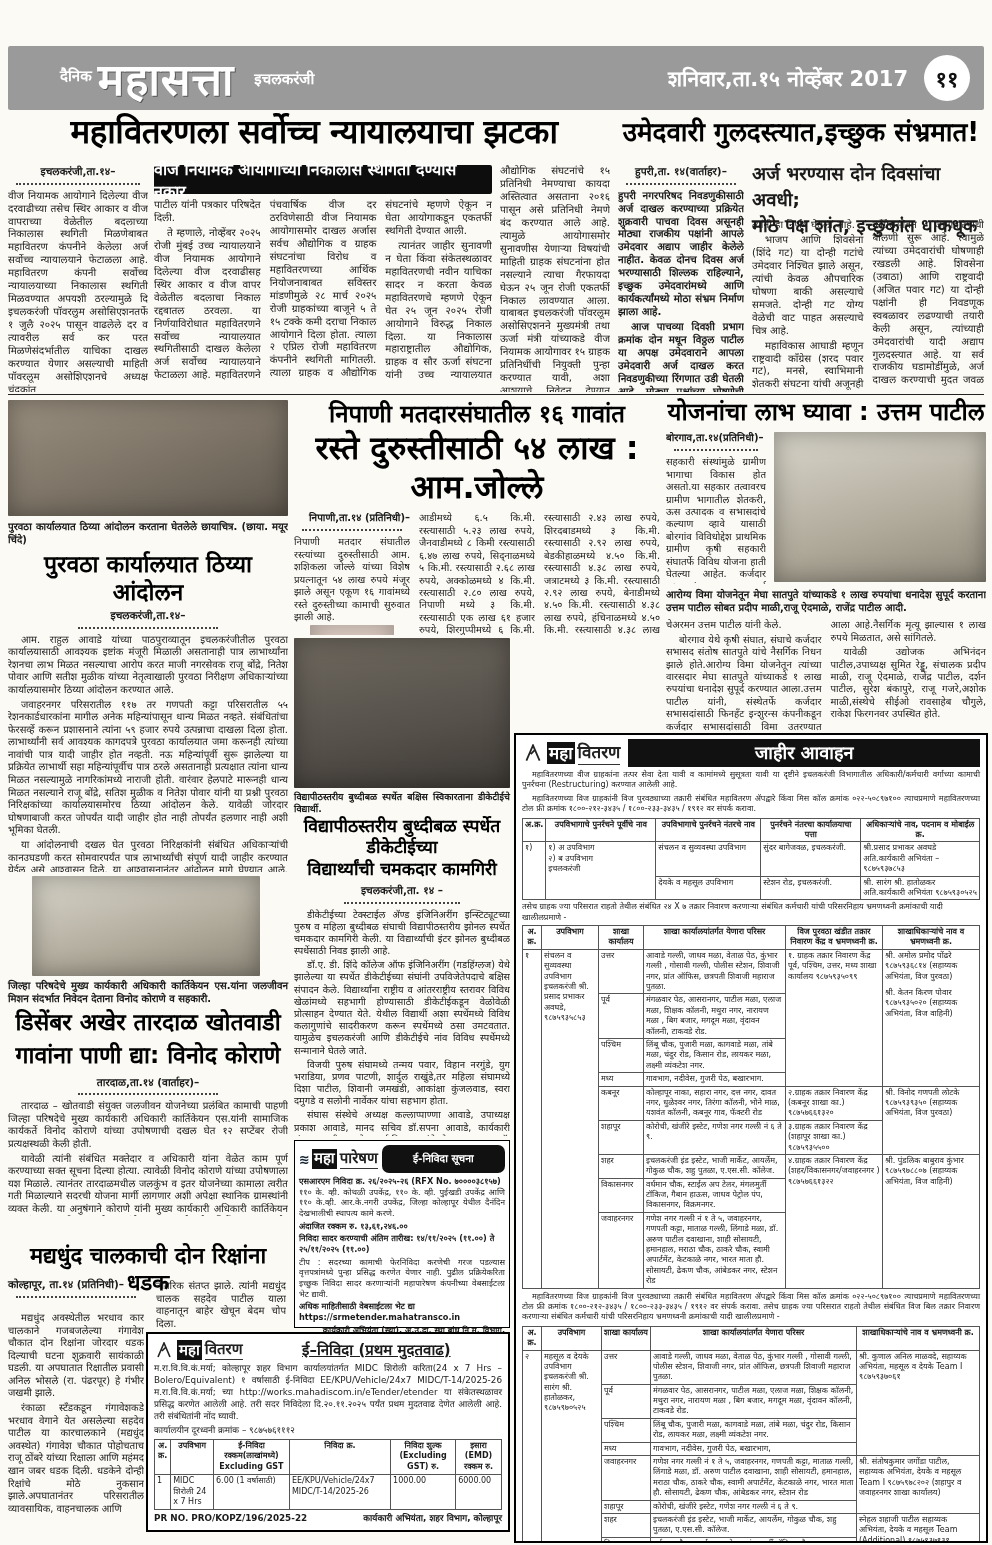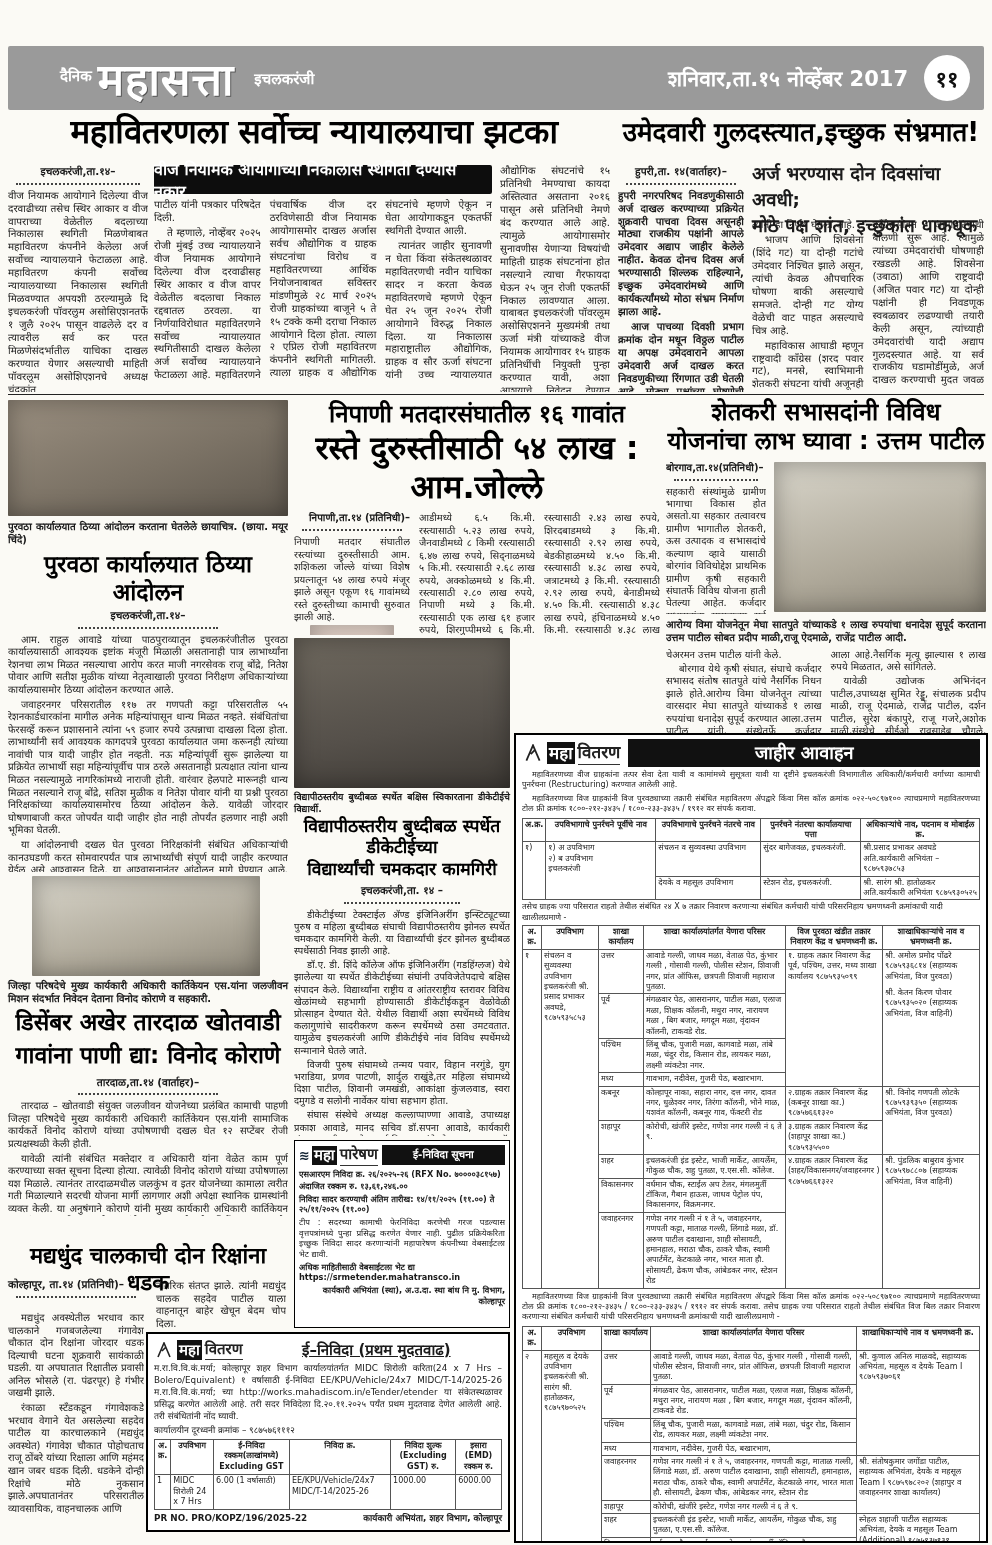--- a/index.html
+++ b/index.html
@@ -130,21 +130,20 @@
       <div class="txt" style="width:116px;font-size:9.8px;height:170px;">
         <p class="noind">आडीमध्ये ६.५ कि.मी. रस्त्यासाठी ५.२३ लाख रुपये, जैनवाडीमध्ये ८ किमी रस्त्यासाठी ६.४७ लाख रुपये, सिद्नाळमध्ये ५ कि.मी. रस्त्यासाठी २.६८ लाख रुपये, अक्कोळमध्ये ४ कि.मी. रस्त्यासाठी २.८० लाख रुपये, निपाणी मध्ये ३ कि.मी. रस्त्यासाठी एक लाख ६१ हजार रुपये, शिरगुप्पीमध्ये ६ कि.मी. रस्त्यासाठी ३.२१ लाख रुपये,शेंडूरमध्ये २.५० कि.मी. रस्त्यासाठी १.३४ लाख रुपये, कसनाळमध्ये २.५० कि.मी. रस्त्यासाठी २.४३ लाख रुपये, बोरगावमध्ये २.५० कि.मी.</p>
       </div>
       <div class="txt" style="width:116px;font-size:9.8px;height:170px;">
         <p class="noind">रस्त्यासाठी २.४३ लाख रुपये, शिरदबाडमध्ये ३ कि.मी. रस्त्यासाठी २.९२ लाख रुपये, बेडकीहाळमध्ये ४.५० कि.मी. रस्त्यासाठी ४.३८ लाख रुपये, जत्राटमध्ये ३ कि.मी. रस्त्यासाठी २.९२ लाख रुपये, बेनाडीमध्ये ४.५० कि.मी. रस्त्यासाठी ४.३८ लाख रुपये, हंचिनाळमध्ये ४.५० कि.मी. रस्त्यासाठी ४.३८ लाख रुपये,कोगनोळीमध्ये ३.५० कि.मी. रस्त्यासाठी ३.४० लाख रुपये, मलिकवाडे गावामध्ये ३.४४ कि.मी. रस्त्यासाठी ३.३५ लाख रुपये.अशा १६ गावांना ६६.४४ कि.मी. रस्ता दुरुस्तीसाठी ५४ लाख रुपये इतका निधी आम.जोल्ले यांनी मंजूर करून आणला.जोल्ले यांनी मानवी हस्तक्षेपामुळे व पावसामुळे खराब झालेल्या थोडथोडक्या रस्त्यांना पुन्हा दुरुस्ती करून जनसामान्यांची सोय केली आहे.</p>
       </div>
     </div>
   </div>
 
   <div class="abs" style="left:666px;top:398px;width:320px;height:337px;overflow:hidden;">
-    <div class="art-hl" style="font-size:24px;">शेतकरी सभासदांनी विविध</div>
     <div class="art-hl" style="font-size:24px;">योजनांचा लाभ घ्यावा : उत्तम पाटील</div>
     <div style="display:flex;gap:8px;margin-top:5px;">
       <div class="txt" style="width:100px;font-size:9.8px;height:152px;">
         <div class="dateline" style="font-size:10px;text-align:left;">बोरगाव,ता.१४(प्रतिनिधी)–</div>
         <div class="dots"></div>
         <p class="noind">सहकारी संस्थांमुळे ग्रामीण भागाचा विकास होत असतो.या सहकार तत्वावरच ग्रामीण भागातील शेतकरी, ऊस उत्पादक व सभासदांचे कल्याण व्हावे यासाठी बोरगांव विविधोद्देश प्राथमिक ग्रामीण कृषी सहकारी संघातर्फे विविध योजना हाती घेतल्या आहेत. कर्जदार सभासदांना शासनाच्या सर्व सोयी सुविधा मिळाव्यात व त्यांना योजनेचा लाभ व्हावा यासाठी प्रामाणिक प्रयत्न करीत आहोत.</p>
       </div>
       <div class="ph light" style="width:212px;height:150px;"></div>
     </div>
     <div class="caption" style="margin-top:4px;">आरोग्य विमा योजनेतून मेघा सातपुते यांच्याकडे १ लाख रुपयांचा धनादेश सुपूर्द करताना  उत्तम पाटील सोबत प्रदीप माळी,राजू ऐदमाळे, राजेंद्र पाटील आदी.</div>
@@ -210,23 +209,24 @@
     </div>
   </div>
 
   <div class="abs box transco-box">
     <div style="display:flex;align-items:center;gap:4px;">
       <div class="brand">
         <span class="wave-icon">≋</span>
         <span class="b1">महा</span>
           <span class="b2">पारेषण</span>
       </div>
-      <div class="blackbar" style="flex:1;height:20px;font-size:10.5px;">ई-निविदा सूचना</div>
+      <div class="blackbar" style="flex:1;height:28px;font-size:10.5px;border-radius:7px;">ई-निविदा सूचना</div>
     </div>
     <div style="font-weight:700;margin-top:3px;">एसआरएम निविदा क्र. २६/२०२५-२६ (RFX No. ७००००३८१५७)</div>
+    <div style="text-align:justify;">११० के. व्ही. कोथळी उपकेंद्र, ११० के. व्ही. पुईखडी उपकेंद्र आणि ११० के.व्ही. आर.के.नगरी उपकेंद्र, जिल्हा कोल्हापूर येथील दैनंदिन देखभालीची स्थापत्य कामे करणे.</div>
     <div style="font-weight:700;margin-top:2px;">अंदाजित रक्कम रु. १३,६१,२४६.००</div>
     <div style="font-weight:700;margin-top:2px;">निविदा सादर करण्याची अंतिम तारीख: १४/११/२०२५ (११.००) ते २५/११/२०२५ (११.००)</div>
     <div style="text-align:justify;margin-top:2px;">टीप : सदरच्या कामाची फेरनिविदा करणेची गरज पडल्यास वृत्तपत्रांमध्ये पुन्हा प्रसिद्ध करणेत येणार नाही. पुढील प्रक्रियेकरिता इच्छुक निविदा सादर करणाऱ्यांनी महापारेषण कंपनीच्या वेबसाईटला भेट द्यावी.</div>
     <div style="font-weight:700;margin-top:2px;">अधिक माहितीसाठी वेबसाईटला भेट द्या https://srmetender.mahatransco.in</div>
     <div style="font-weight:700;text-align:right;margin-top:2px;">कार्यकारी अभियंता (स्था), अ.उ.दा. स्था बांध नि मु. विभाग, कोल्हापूर</div>
   </div>
 
   <div class="abs box discom-box">
     <div style="display:flex;align-items:center;gap:8px;">
       <div class="brand">

